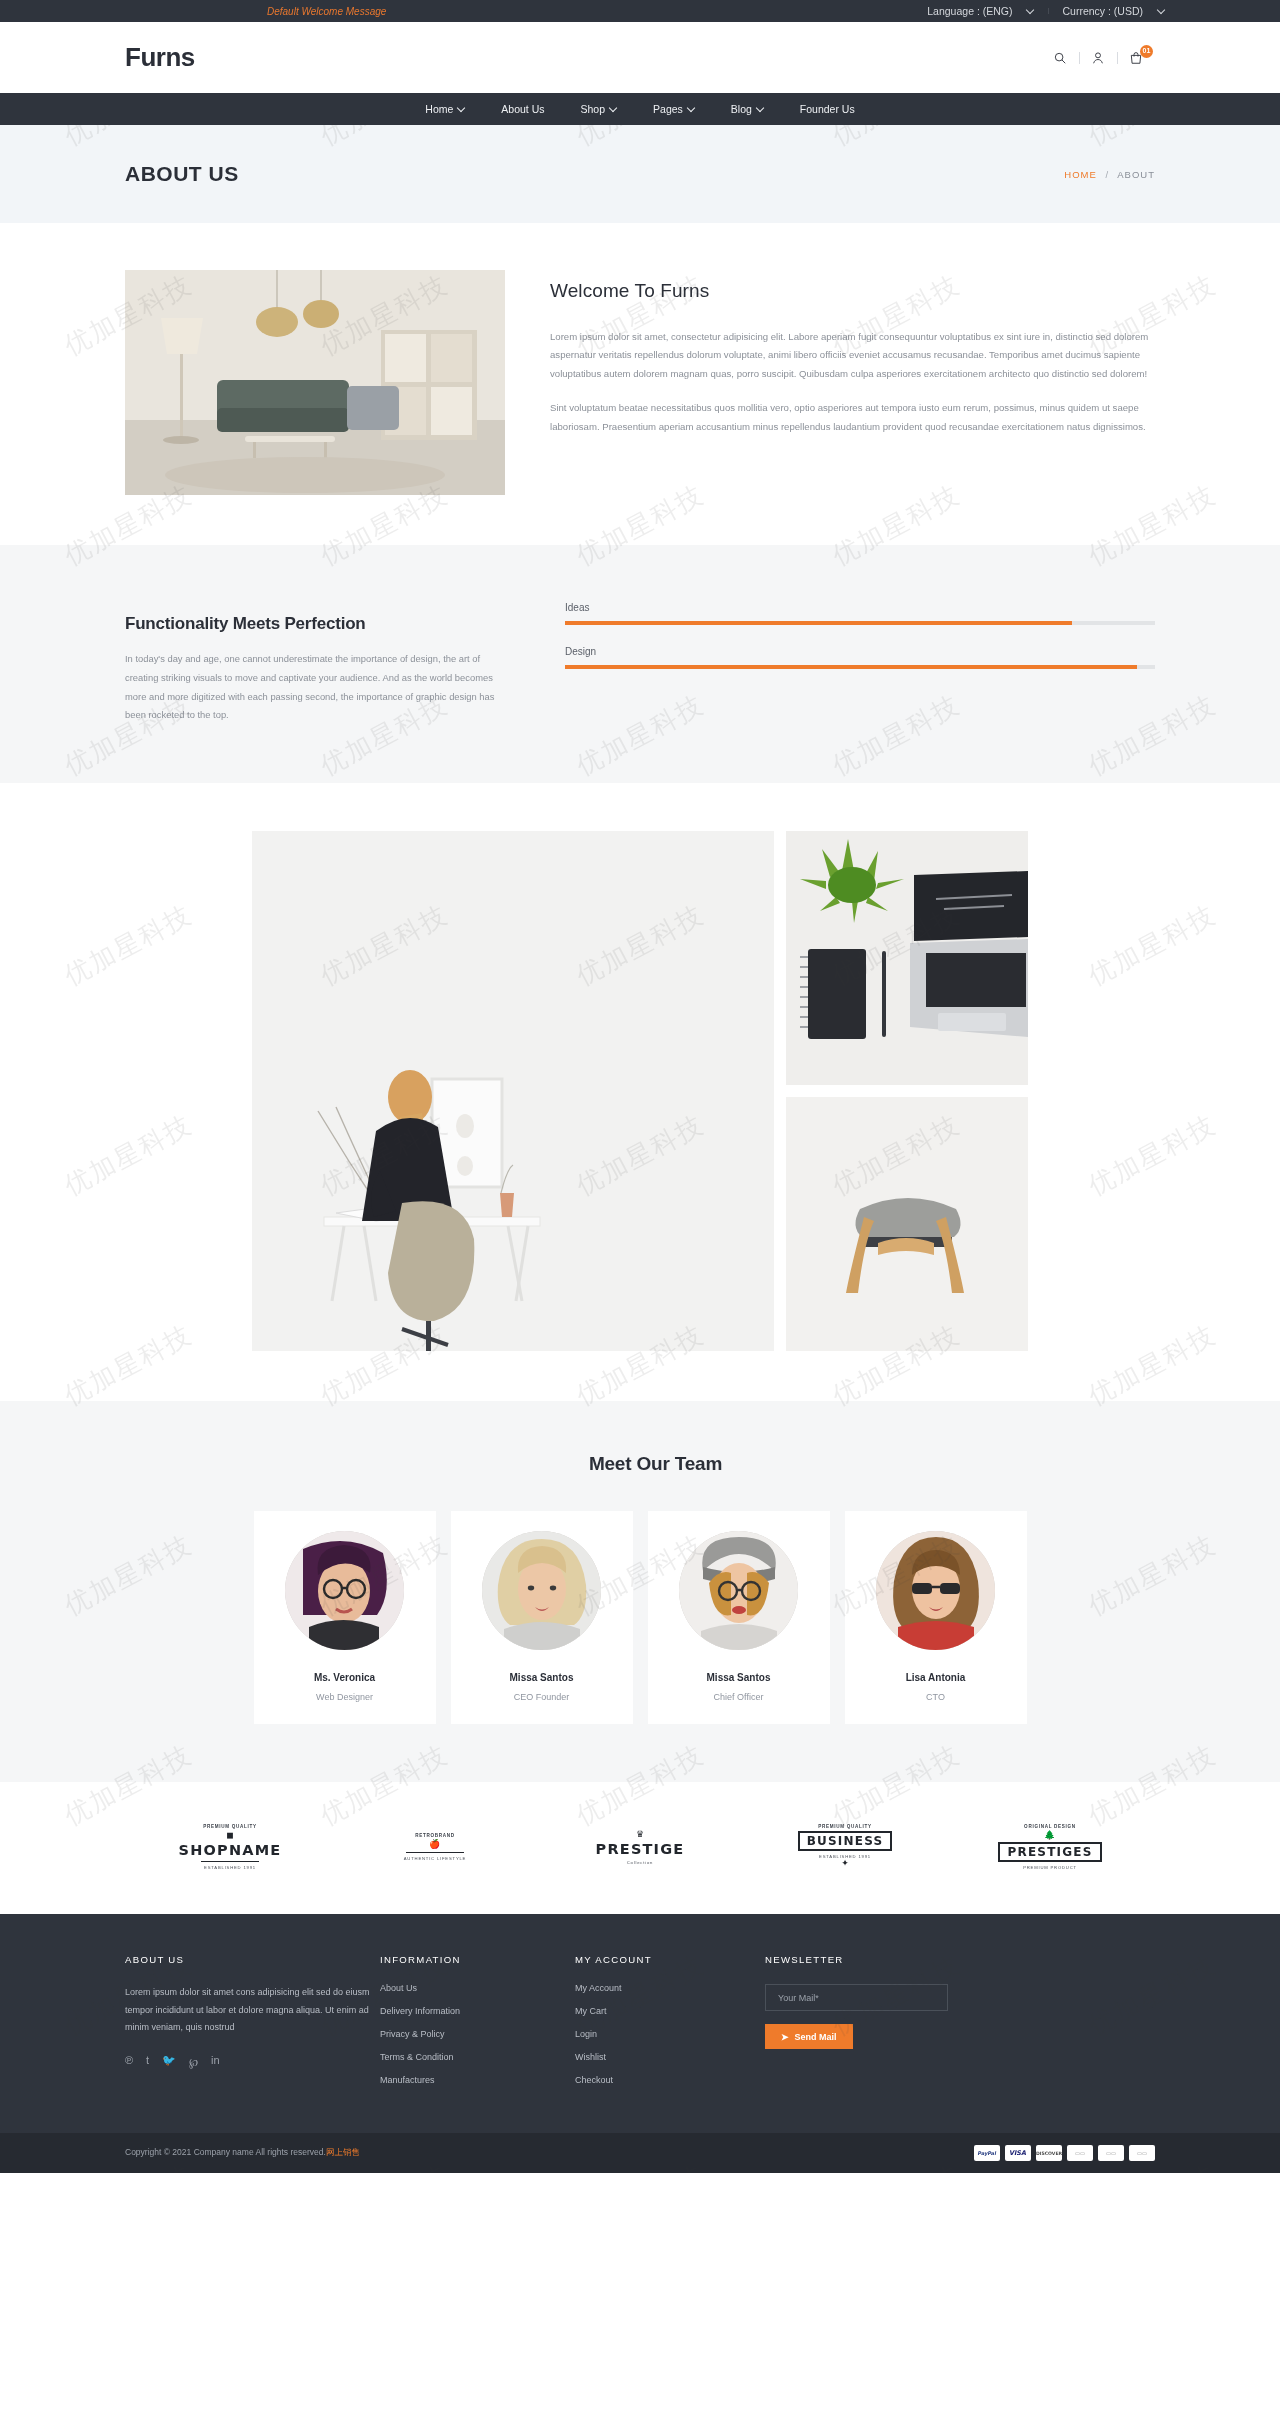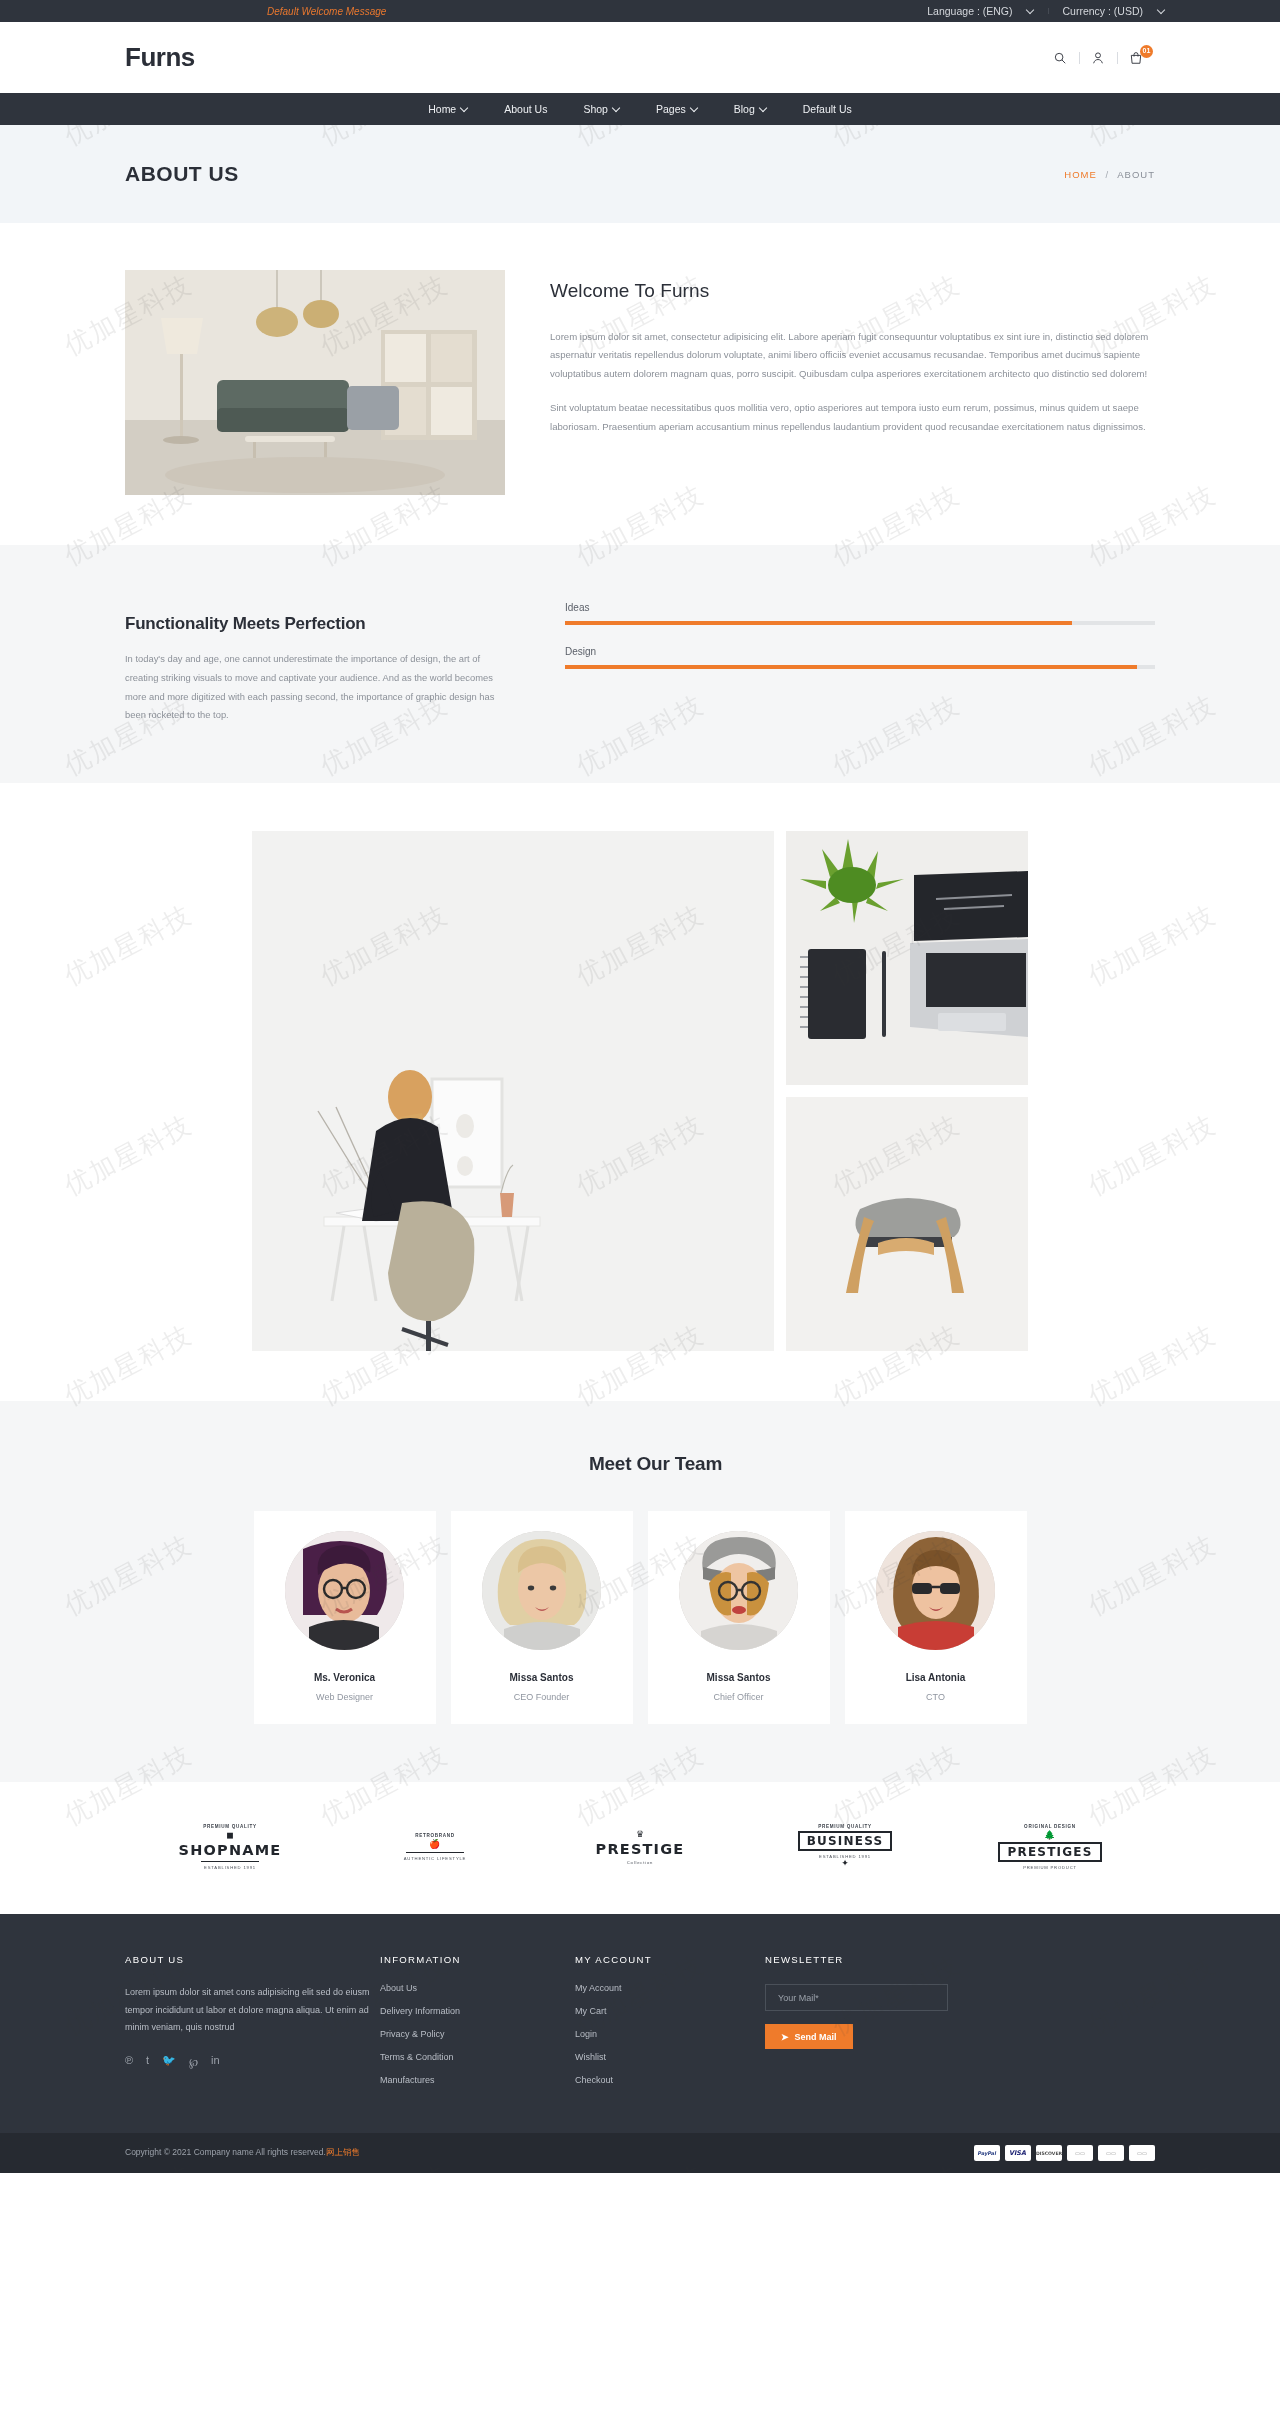--- a/index.html
+++ b/index.html
@@ -352,21 +352,21 @@
       </div>
       <div class="nav-item">
         <span>Pages</span>
         <span class="caret"></span>
       </div>
       <div class="nav-item">
         <span>Blog</span>
         <span class="caret"></span>
       </div>
       <div class="nav-item">
-        <span>Default Us</span>
+        <span>Founder Us</span>
       </div>
     </div>
   </div>
 
   <div class="banner">
     <div class="inner">
       <h1>ABOUT US</h1>
       <div class="crumbs">
         <span class="home">HOME</span>
         <span class="sep">/</span>

